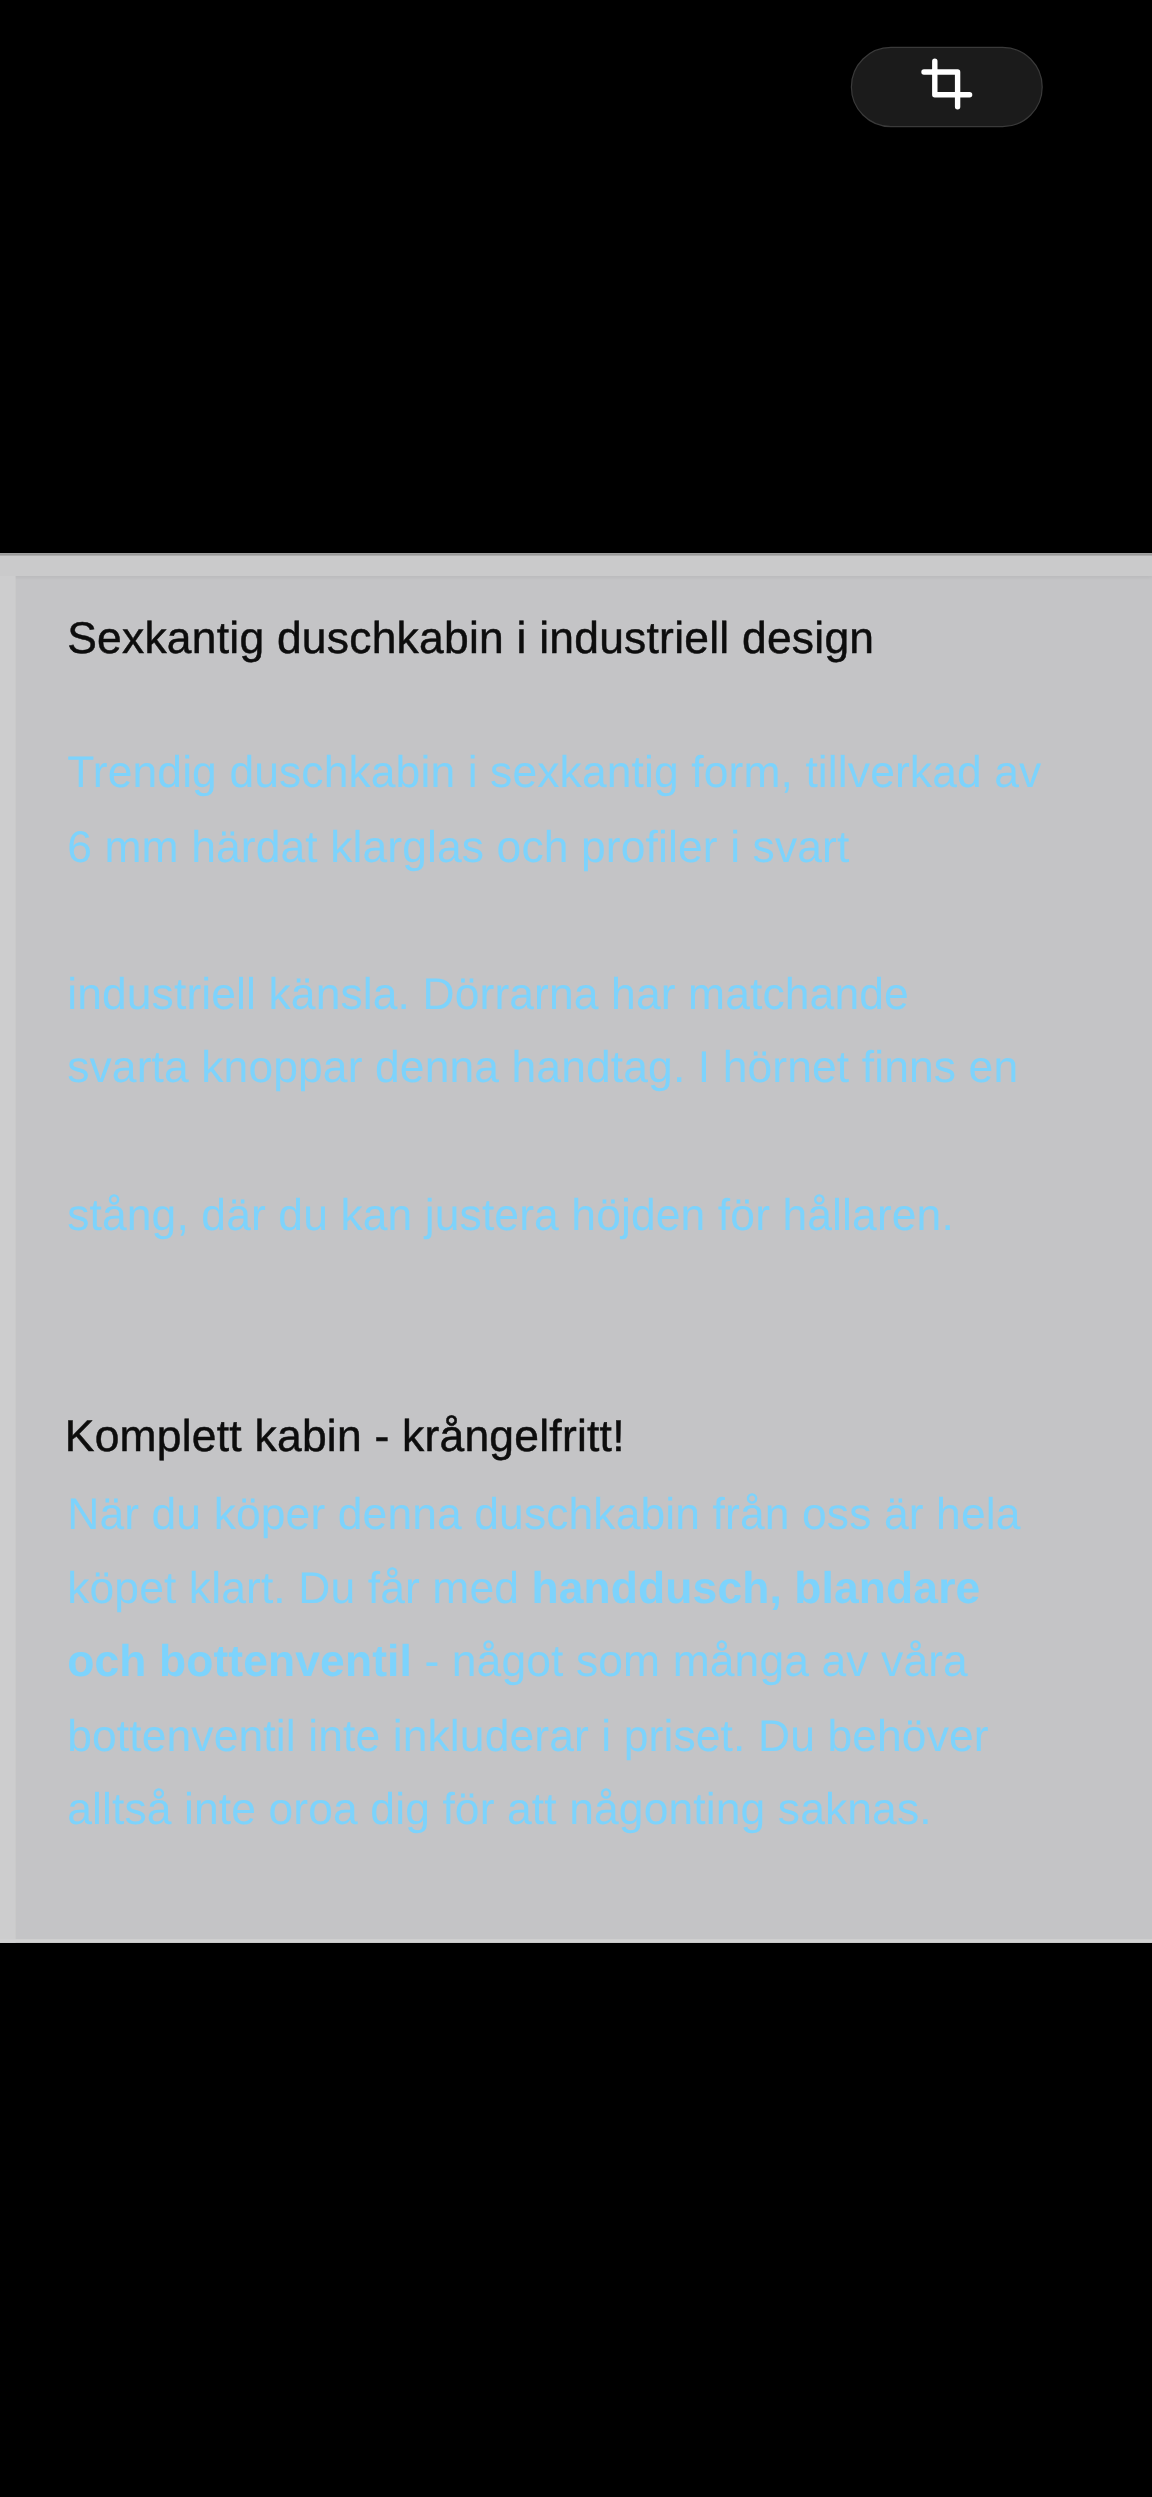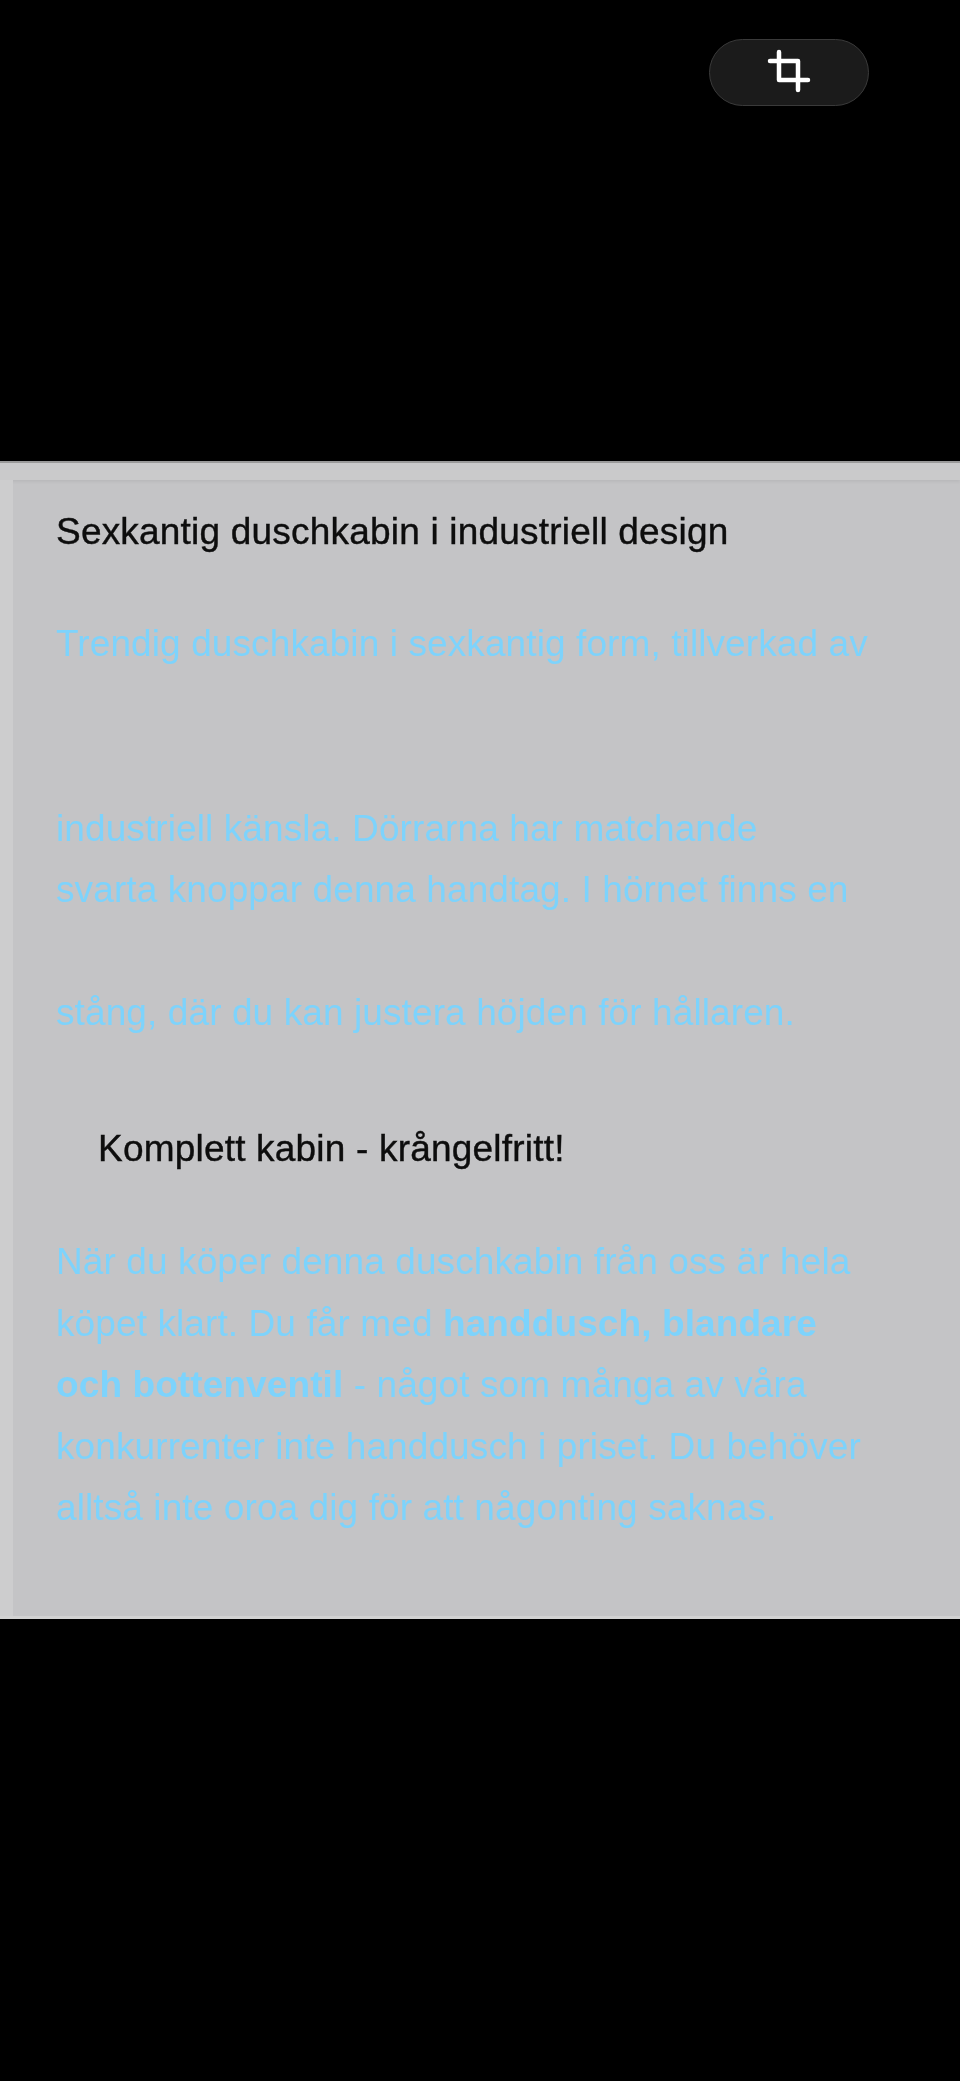--- a/index.html
+++ b/index.html
@@ -35,21 +35,21 @@
       margin: 0; font-weight: normal; font-size: 37px; color: #0d0d0d;
       letter-spacing: 0.2px; -webkit-text-stroke: 0.4px #0d0d0d;
     }
     p {
       margin: 2px; font-size: 37px; line-height: 61.5px; color: #7dd3fc;
       letter-spacing: 0.1px;
     }
     p b { font-weight: bold; }
     .h1 { position: absolute; top: 511px; left: 56px; }
     .p1 { position: absolute; top: 611px; left: 54px; width: 900px; }
-    .h2 { position: absolute; top: 1128px; left: 54px; margin-left: 44px; }
+    .h2 { position: absolute; top: 1176px; left: 54px; }
     .p2 { position: absolute; top: 1229px; left: 54px; width: 900px; }
   </style>
 </head>
 <body>
 
 <div class="crop-button">
   <span>
     <svg viewBox="0 0 50 50">
       <path d="M15 6 V34 H44 M6 15 H34 V44" fill="none" stroke="#ffffff" stroke-width="4.5" stroke-linecap="round" stroke-linejoin="round"></path>
     </svg>
@@ -59,29 +59,29 @@
 <div class="panel">
   <div class="panel-topbar"></div>
   <div class="panel-leftstrip"></div>
   <div class="panel-bottomline"></div>
 </div>
 
 <h2 class="h1">Sexkantig duschkabin i industriell design</h2>
 
 <p class="p1">
   <span>Trendig duschkabin i sexkantig form, tillverkad av</span><br>
-  <br>
+  <span>6 mm härdat klarglas och profiler i svart</span><br>
   <br>
   <span>industriell känsla. Dörrarna har matchande</span><br>
   <span>svarta knoppar denna handtag. I hörnet finns en</span><br>
   <br>
   <span>stång, där du kan justera höjden för hållaren.</span>
 </p>
 
 <h2 class="h2">Komplett kabin - krångelfritt!</h2>
 
 <p class="p2">
   <span>När du köper denna duschkabin från oss är hela</span><br>
   <span>köpet klart. Du får med </span><b>handdusch, blandare</b><br>
   <b>och bottenventil</b><span> - något som många av våra</span><br>
-  <span>konkurrenter inte handdusch i priset. Du behöver</span><br>
+  <span>bottenventil inte inkluderar i priset. Du behöver</span><br>
   <span>alltså inte oroa dig för att någonting saknas.</span>
 </p>
 
 </body></html>

